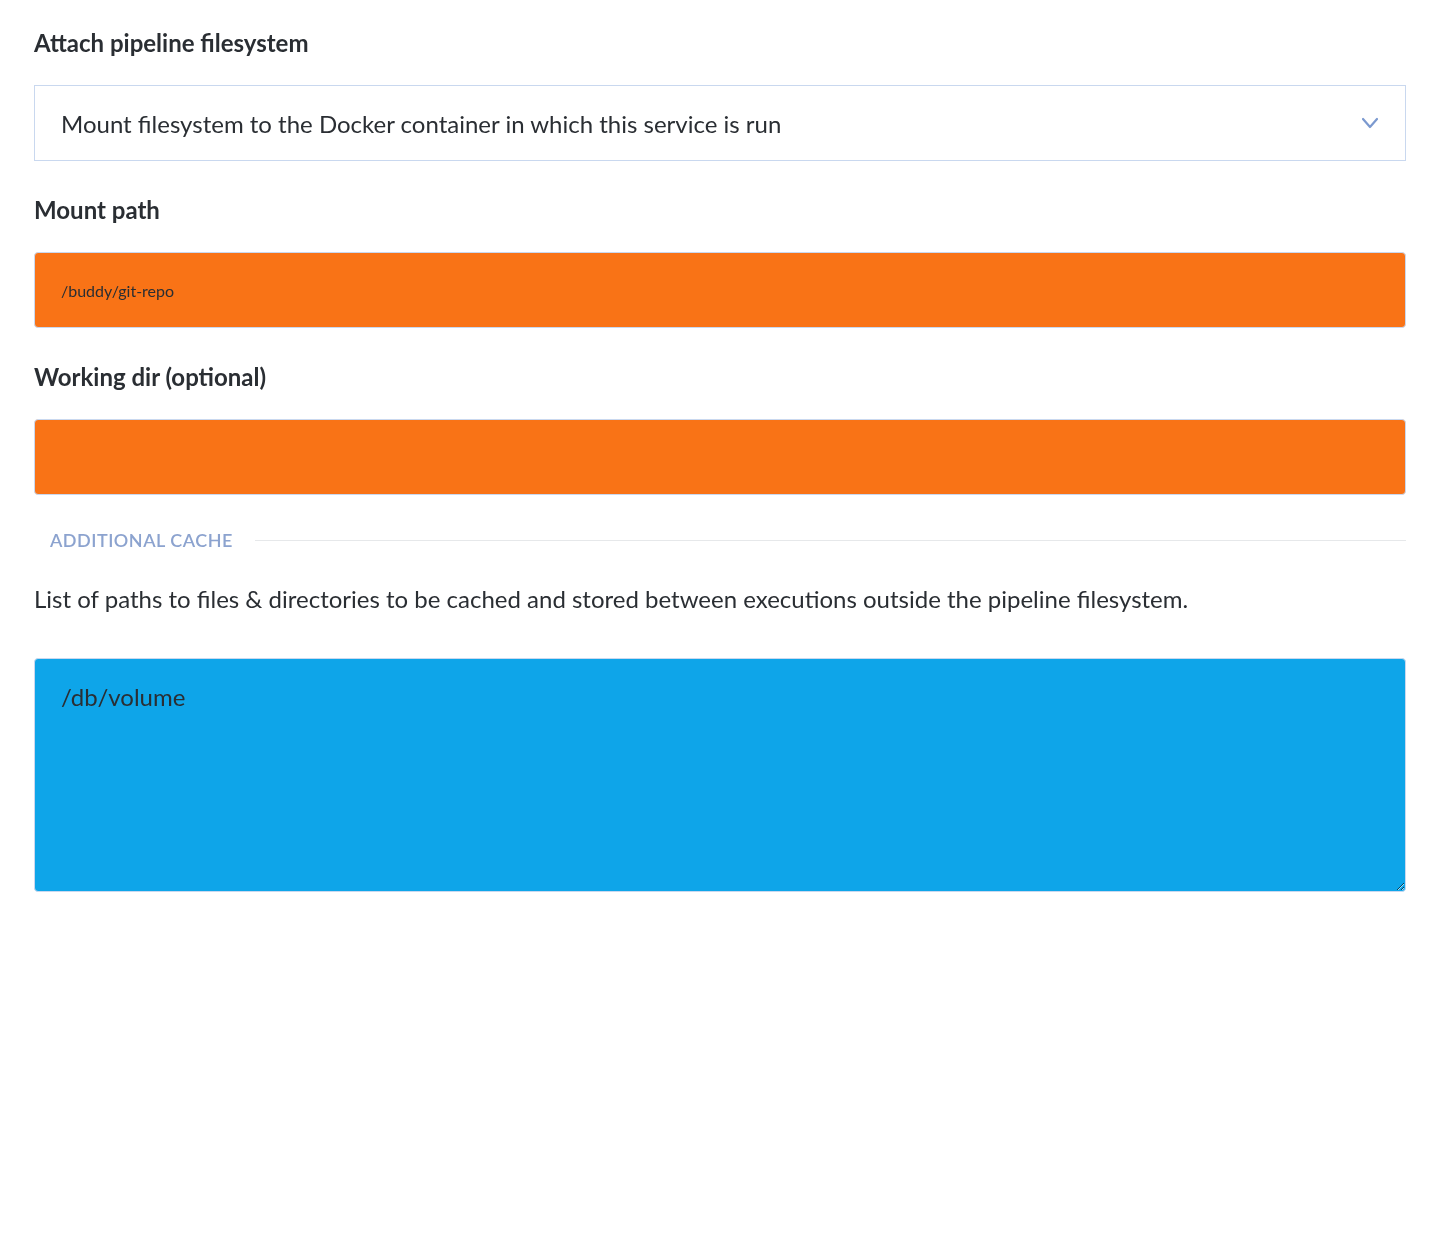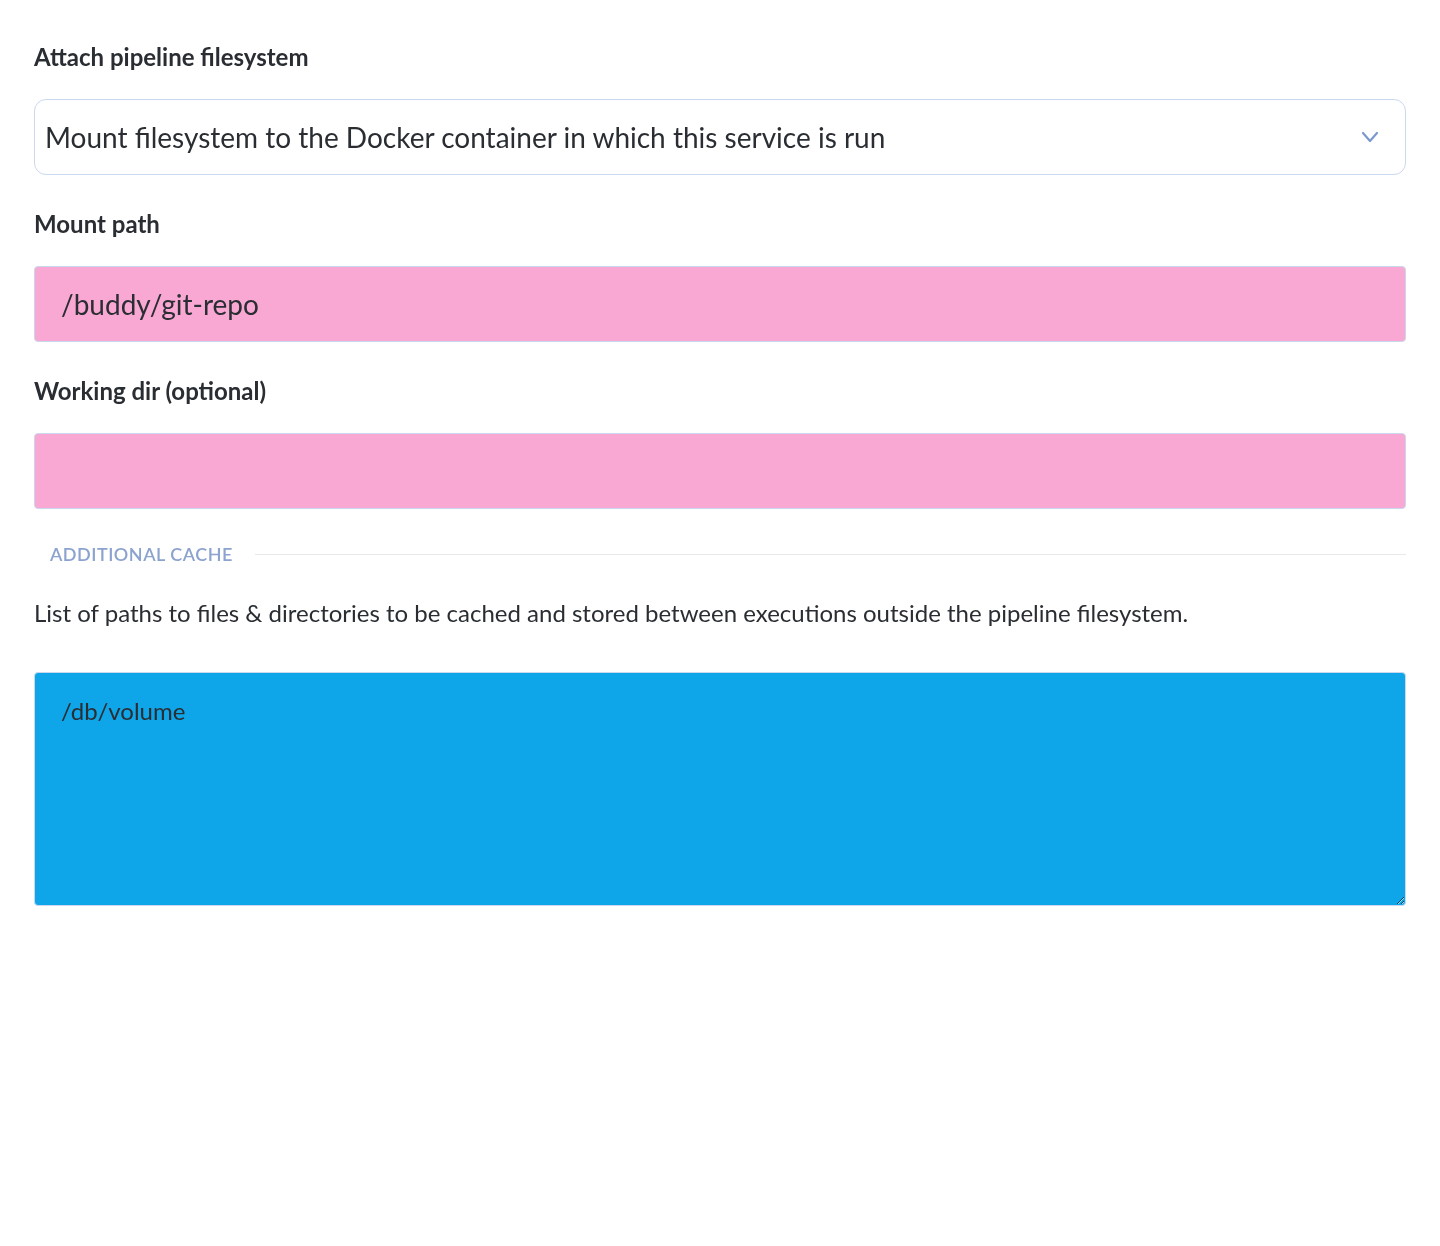--- a/index.html
+++ b/index.html
@@ -8,21 +8,20 @@
       padding: 0;
     }
     body {
       font-family: -apple-system, BlinkMacSystemFont, "Segoe UI", "Lato", "Helvetica Neue", Arial, sans-serif;
       background: #ffffff;
       padding: 28px 34px;
       color: #2a2e33;
     }
     .form-group {
       margin-bottom: 34px;
-      margin-top: 14px;
     }
     .label {
       font-size: 24px;
       font-weight: 700;
       color: #2a2e33;
       margin-bottom: 28px;
       display: block;
     }
     .help-text {
       font-size: 24px;
@@ -33,26 +32,26 @@
       line-height: 1.5;
     }
     .select-wrapper {
       position: relative;
       width: 100%;
     }
     .select-field {
       width: 100%;
       height: 76px;
       border: 1px solid #c9d8ef;
-      border-radius: 12px;
+      border-radius: 0;
       background: #ffffff;
-      font-size: 28px;
+      font-size: 24px;
       font-weight: 400;
       color: #2a2e33;
-      padding: 0 60px 0 10px;
+      padding: 0 60px 0 26px;
       appearance: none;
       font-family: inherit;
       cursor: pointer;
       display: flex;
       align-items: center;
       text-align: left;
     }
     .select-chevron {
       position: absolute;
       right: 28px;
@@ -61,22 +60,22 @@
       pointer-events: none;
     }
     .select-chevron svg {
       display: block;
     }
     .text-input {
       width: 100%;
       height: 76px;
       border: 1px solid #c9d8ef;
       border-radius: 4px;
-      background: #f9a8d4;
-      font-size: 28px;
+      background: #f97316;
+      font-size: 16px;
       font-weight: 400;
       color: #2a2e33;
       padding: 0 26px;
       font-family: inherit;
     }
     .section-divider {
       display: flex;
       align-items: center;
       margin: 24px 0 28px 16px;
     }

